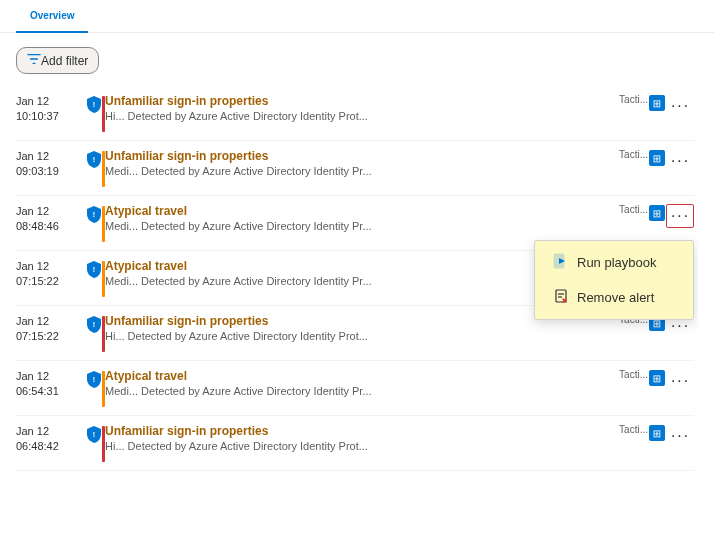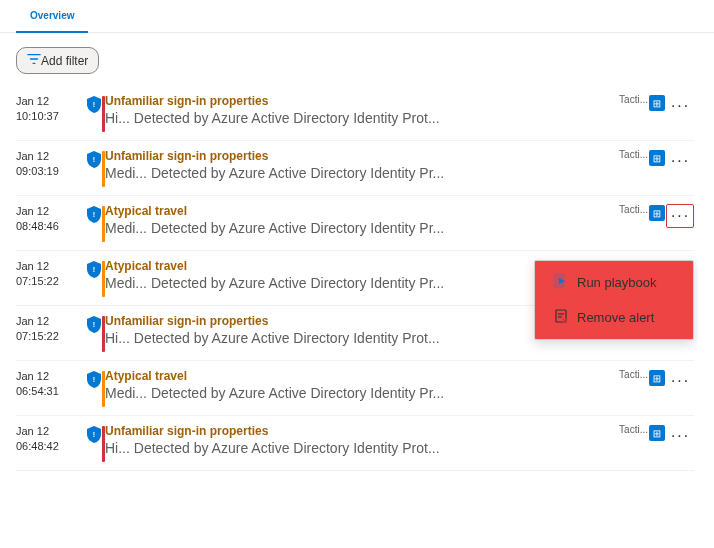--- a/index.html
+++ b/index.html
@@ -145,21 +145,21 @@
     }
     .incident-title {
       font-size: 12px;
       font-weight: 600;
       color: #a16207;
       white-space: nowrap;
       overflow: hidden;
       text-overflow: ellipsis;
     }
     .incident-meta {
-      font-size: 14px;
+      font-size: 11px;
       color: #605e5c;
       white-space: nowrap;
       overflow: hidden;
       text-overflow: ellipsis;
       margin-top: 2px;
     }
 
     .tactic-badge {
       flex-shrink: 0;
       font-size: 10px;
@@ -195,22 +195,22 @@
 
     .more-btn.active {
       border: 1.5px solid #d13438;
       background: #fff;
     }
 
     
     .context-menu {
       position: absolute;
       right: 0px;
-      top: 64px;
-      background: #ef4444;
+      top: 44px;
+      background: #fef9c3;
       border: 1px solid #d0d0d0;
       box-shadow: 0 4px 12px rgba(0,0,0,0.15);
       border-radius: 2px;
       z-index: 100;
       min-width: 160px;
       padding: 4px 4px;
     }
 
     .context-menu-item {
       display: flex;

